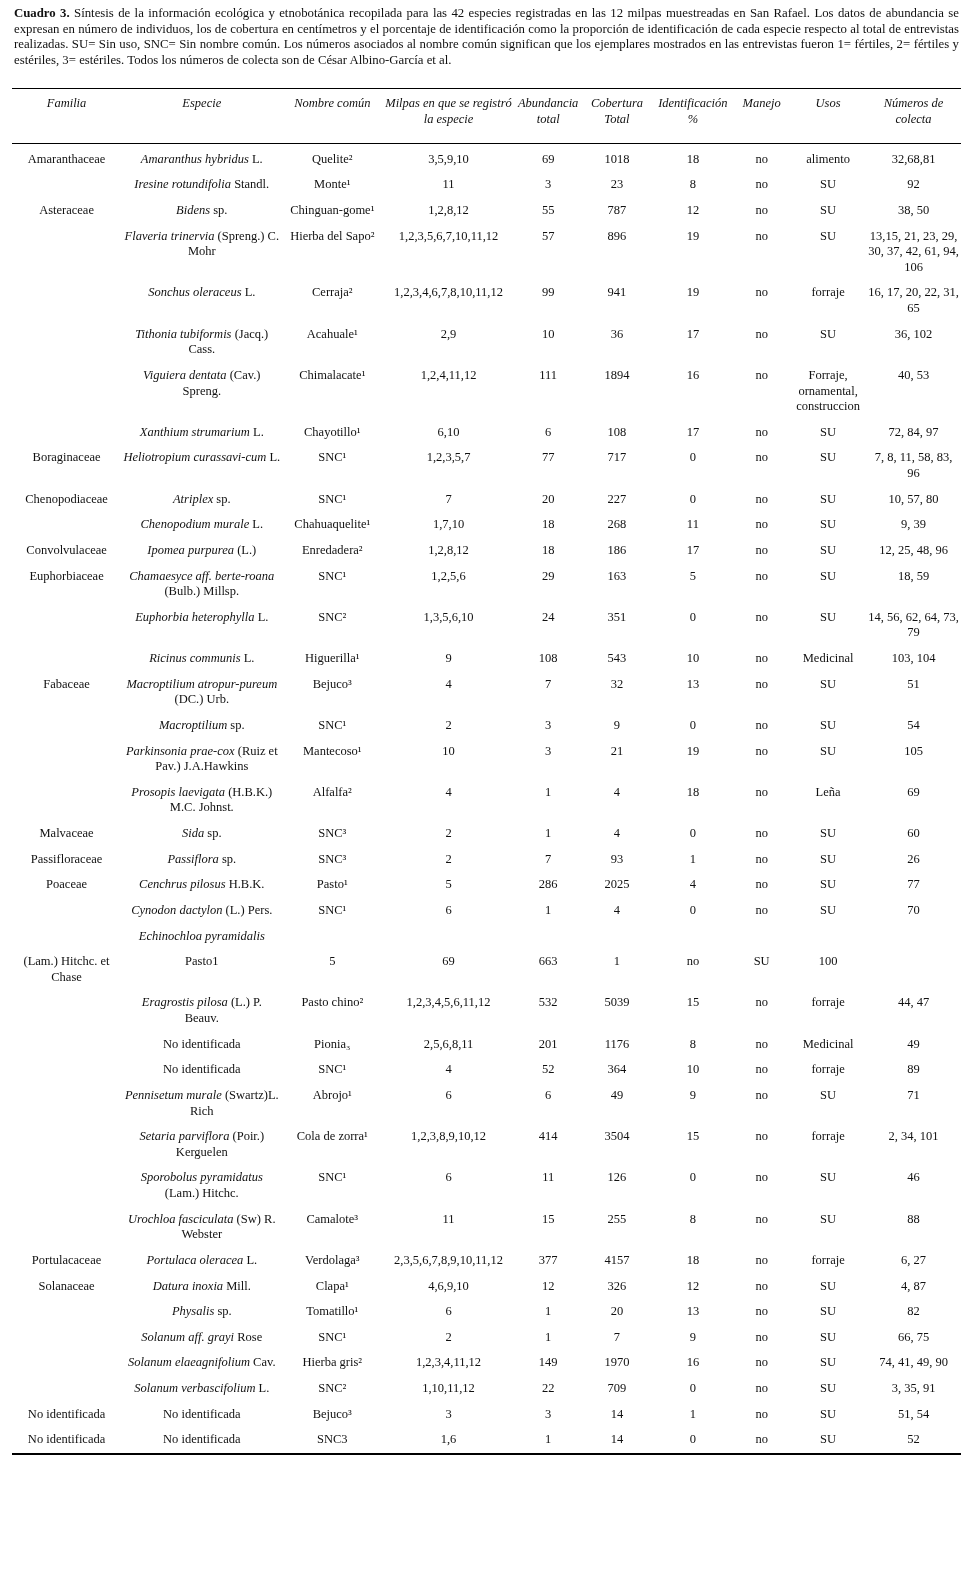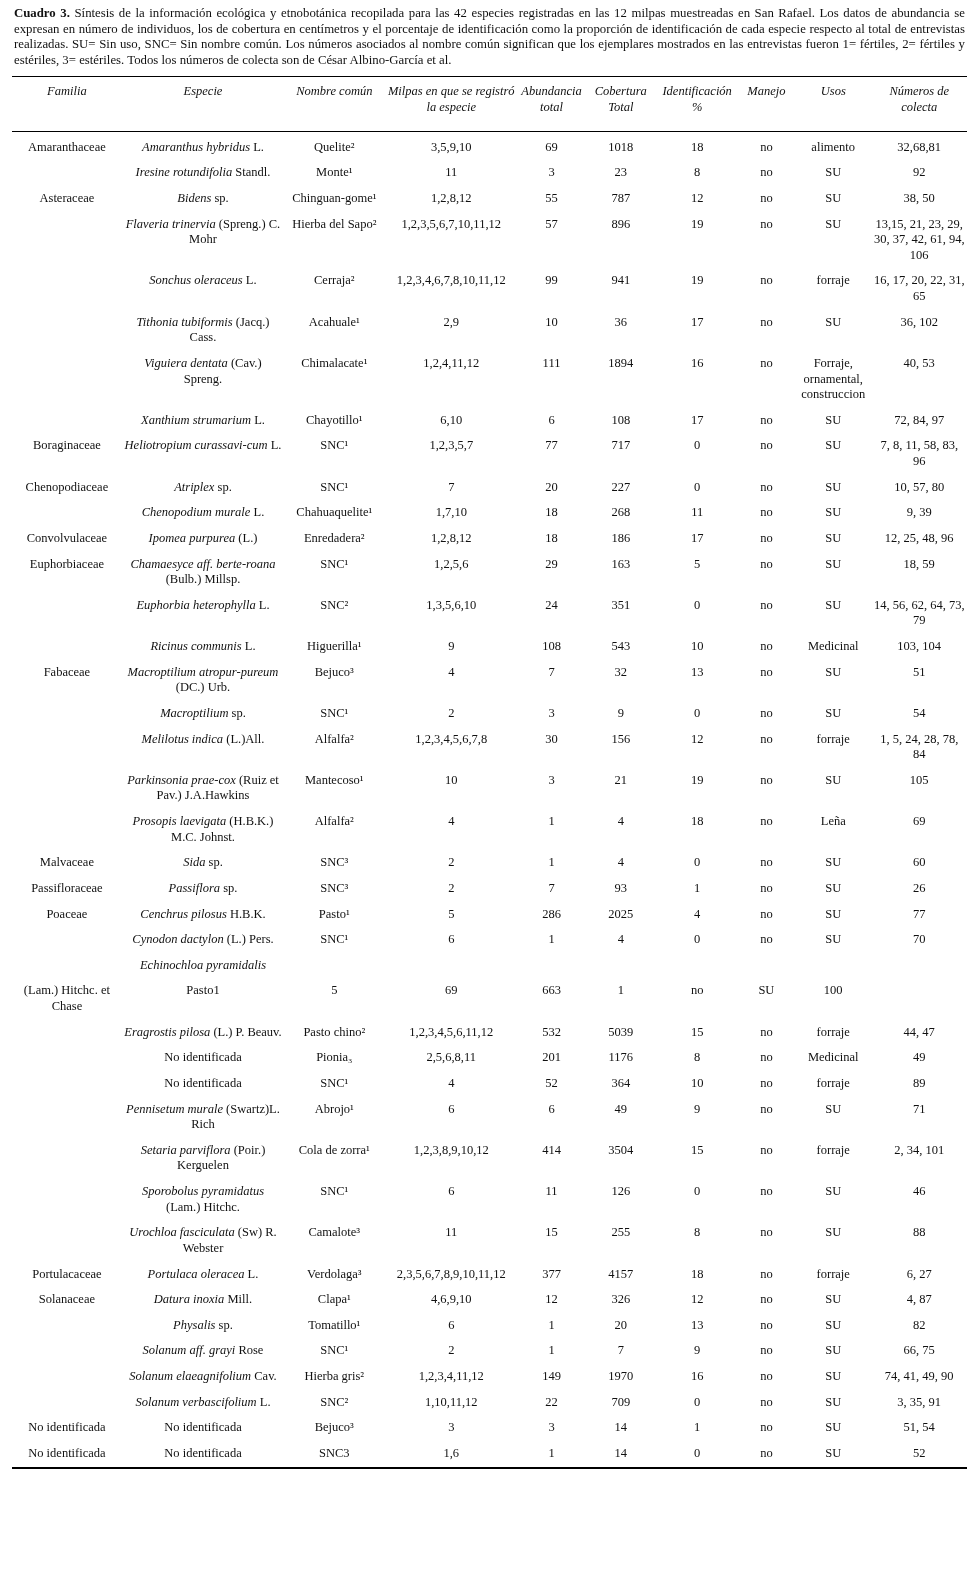--- a/index.html
+++ b/index.html
@@ -8,34 +8,34 @@
     background: #ffffff;
     color: #111111;
     font-family: "Liberation Serif", "DejaVu Serif", serif;
   }
   body {
     width: 971px;
   }
   .page {
     width: 971px;
     box-sizing: border-box;
-    padding: 6px 4px 4px 12px;
+    padding: 6px 10px 4px 12px;
   }
   .caption {
     font-size: 12.8px;
     line-height: 1.22;
     text-align: justify;
     margin: 0 2px 8px 2px;
   }
   .caption b { font-weight: bold; }
   table.species {
     width: 100%;
     table-layout: fixed;
     border-collapse: collapse;
-    margin-top: 8px;
+    margin-top: 20px;
   }
   thead th {
     font-style: italic;
     font-weight: normal;
     font-size: 12.5px;
     line-height: 1.25;
     text-align: center;
     vertical-align: top;
     padding: 7px 2px 15px 2px;
     border-top: 1.6px solid #000;
@@ -291,32 +291,20 @@
     <td>2</td>
     <td>3</td>
     <td>9</td>
     <td>0</td>
     <td>no</td>
     <td>SU</td>
     <td>54</td>
   </tr>
         <tr>
     <td></td>
-    <td><span class="sp-i">Melilotus indica</span><span class="sp-r"> (L.)All.</span></td>
-    <td>Alfalfa²</td>
-    <td>1,2,3,4,5,6,7,8</td>
-    <td>30</td>
-    <td>156</td>
-    <td>12</td>
-    <td>no</td>
-    <td>forraje</td>
-    <td>1, 5, 24, 28, 78, 84</td>
-  </tr>
-        <tr>
-    <td></td>
     <td><span class="sp-i">Parkinsonia prae-cox</span><span class="sp-r"> (Ruiz et Pav.) J.A.Hawkins</span></td>
     <td>Mantecoso¹</td>
     <td>10</td>
     <td>3</td>
     <td>21</td>
     <td>19</td>
     <td>no</td>
     <td>SU</td>
     <td>105</td>
   </tr>

